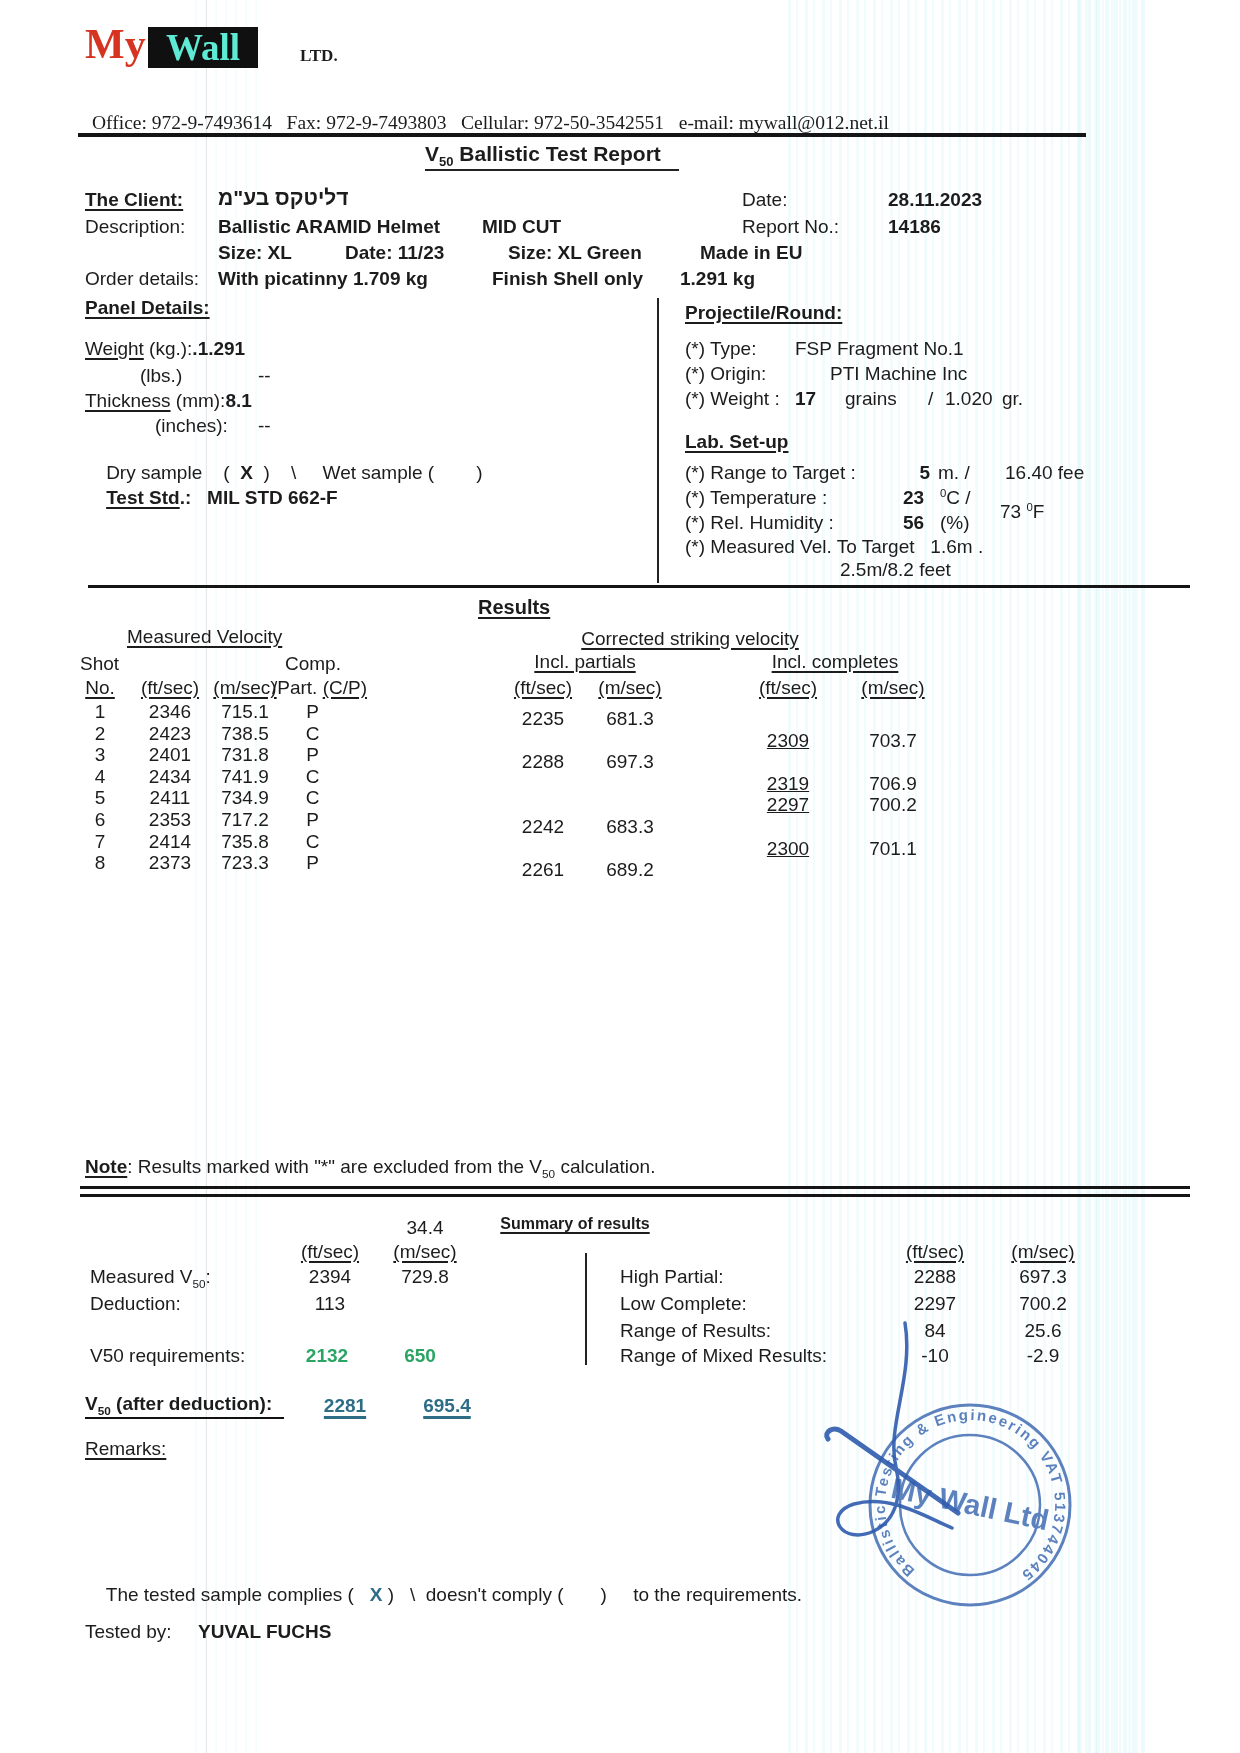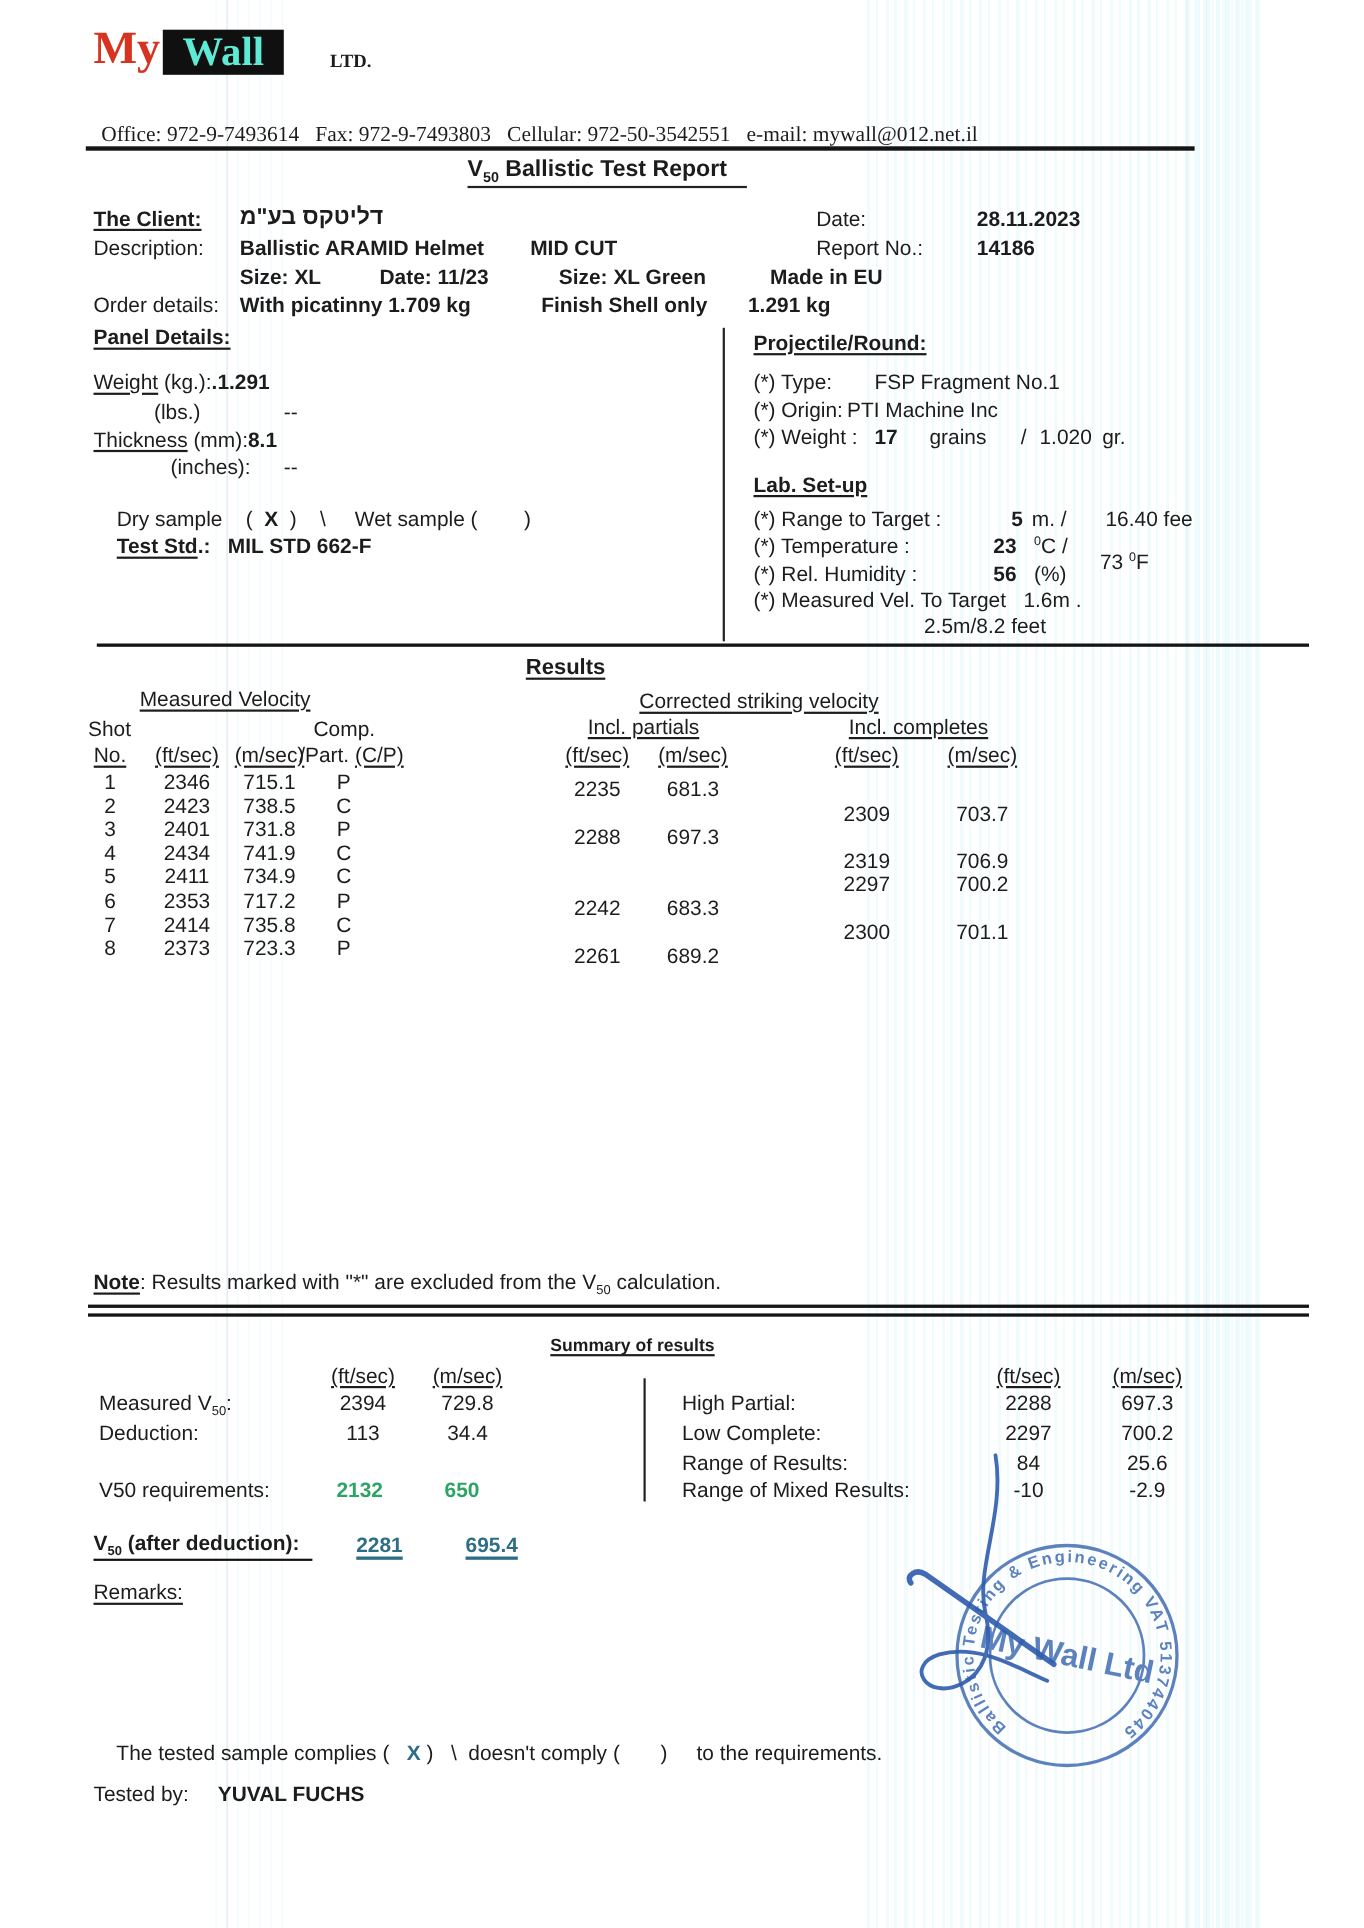--- a/index.html
+++ b/index.html
@@ -27,21 +27,21 @@
   .dbl-rule{border-top:3px solid #151515;border-bottom:3px solid #151515;height:5px;}
   #rows{position:absolute;left:0;top:700px;width:1240px;}
   .shot-row{position:relative;height:21.6px;}
   .cell{position:absolute;text-align:center;}
   .c-no{left:75px;width:50px;}
   .c-ft{left:130px;width:80px;}
   .c-m{left:205px;width:80px;}
   .c-cp{left:285px;width:55px;}
   .c-pft{left:503px;width:80px;transform:translateY(7px);}
   .c-pm{left:590px;width:80px;transform:translateY(7px);}
-  .c-cft{left:748px;width:80px;transform:translateY(7px);}
+  .c-cft{left:748px;width:80px;transform:translateY(7px);text-decoration:underline;}
   .c-cm{left:853px;width:80px;transform:translateY(7px);}
   .lbl-u{border-bottom:2.5px solid #111;padding-bottom:2px;padding-right:12px;}
   .num-u{text-decoration:underline;text-decoration-thickness:2.5px;text-underline-offset:4px;}
 </style>
 </head>
 <body>
 
 <div class="page">
 
   <div class="abs streak1"></div>
@@ -97,21 +97,21 @@
   <div class="abs pre b" style="left:85px;top:463px;">
     <span class="u">Test Std</span><span>.:</span><span>   MIL STD 662-F</span>
   </div>
 
   <div class="abs" style="left:657px;top:298px;width:2px;height:285px;background:#222;"></div>
 
   <div class="abs b u" style="left:685px;top:301px;">Projectile/Round:</div>
   <div class="abs" style="left:685px;top:337px;">(*) Type:</div>
   <div class="abs" style="left:795px;top:337px;">FSP Fragment No.1</div>
   <div class="abs" style="left:685px;top:362px;">(*) Origin:</div>
-  <div class="abs" style="left:770px;top:362px;">PTI Machine Inc</div>
+  <div class="abs" style="left:830px;top:362px;">PTI Machine Inc</div>
   <div class="abs" style="left:685px;top:387px;">(*) Weight :</div>
   <div class="abs b" style="left:795px;top:387px;">17</div>
   <div class="abs" style="left:845px;top:387px;">grains</div>
   <div class="abs" style="left:928px;top:387px;">/</div>
   <div class="abs" style="left:945px;top:387px;">1.020</div>
   <div class="abs" style="left:1002px;top:387px;">gr.</div>
 
   <div class="abs b u" style="left:685px;top:430px;">Lab. Set-up</div>
   <div class="abs" style="left:685px;top:461px;">(*) Range to Target :</div>
   <div class="abs b" style="left:905px;top:461px;width:25px;text-align:right;">5</div>
@@ -236,21 +236,21 @@
   <div class="abs dbl-rule" style="left:80px;top:1186px;width:1110px;"></div>
   <div class="abs b u" style="left:465px;top:1212px;width:220px;text-align:center;font-size:16px;">Summary of results</div>
 
   <div class="abs u ctr" style="left:290px;top:1240px;width:80px;">(ft/sec)</div>
   <div class="abs u ctr" style="left:385px;top:1240px;width:80px;">(m/sec)</div>
   <div class="abs" style="left:90px;top:1265px;"><span>Measured V</span><sub>50</sub><span>:</span></div>
   <div class="abs ctr" style="left:290px;top:1265px;width:80px;">2394</div>
   <div class="abs ctr" style="left:385px;top:1265px;width:80px;">729.8</div>
   <div class="abs" style="left:90px;top:1292px;">Deduction:</div>
   <div class="abs ctr" style="left:290px;top:1292px;width:80px;">113</div>
-  <div class="abs ctr" style="left:385px;top:1292px;width:80px;">34.4</div>
+  <div class="abs ctr" style="left:385px;top:1216px;width:80px;">34.4</div>
   <div class="abs" style="left:90px;top:1344px;">V50 requirements:</div>
   <div class="abs ctr b green" style="left:287px;top:1344px;width:80px;">2132</div>
   <div class="abs ctr b green" style="left:380px;top:1344px;width:80px;">650</div>
 
   <div class="abs" style="left:585px;top:1253px;width:2px;height:112px;background:#222;"></div>
 
   <div class="abs u ctr" style="left:895px;top:1240px;width:80px;">(ft/sec)</div>
   <div class="abs u ctr" style="left:1003px;top:1240px;width:80px;">(m/sec)</div>
   <div class="abs" style="left:620px;top:1265px;">High Partial:</div>
   <div class="abs ctr" style="left:895px;top:1265px;width:80px;">2288</div>

